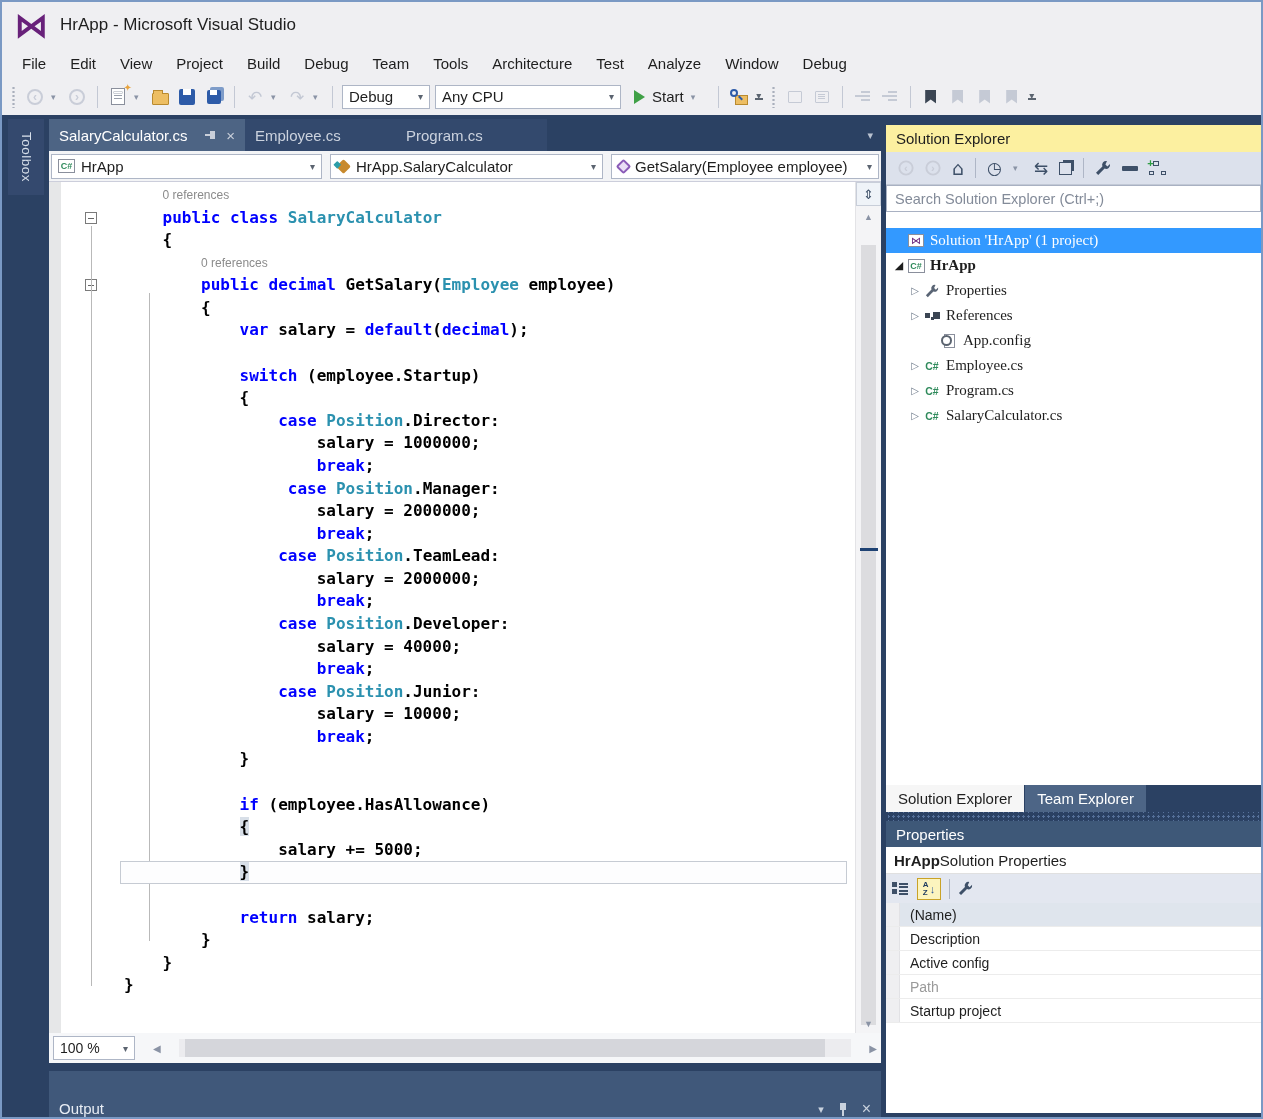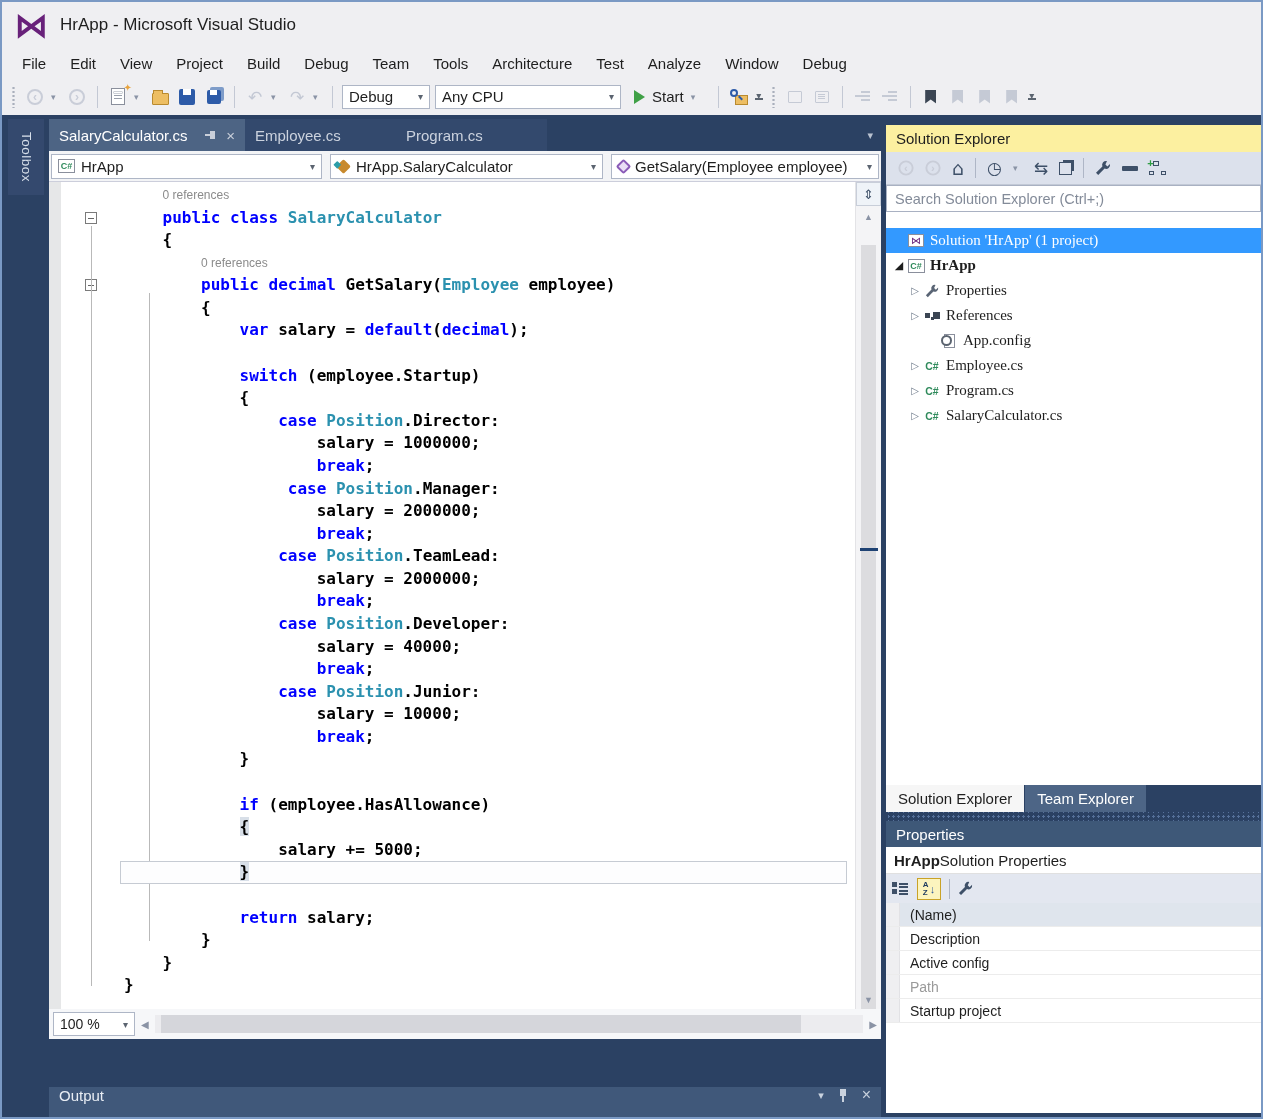--- a/index.html
+++ b/index.html
@@ -82,28 +82,28 @@
   .tk-k{ color:#0000FF; } .tk-t{ color:#2B91AF; } .tk-p{ color:#000; }
   .tk-bh{ background:#D8DFE8; }
   
   .vscroll{ position:absolute; right:0; top:0; bottom:0; width:26px; background:#F4F4F6; border-left:1px solid #E3E3E6; }
   .split-box{ height:24px; background:#EFF3F8; border:1px solid #C8CED9; display:flex; align-items:center; justify-content:center; font-size:13px; color:#3E5068; font-family:"DejaVu Sans",sans-serif; }
   .vs-up{ text-align:center; color:#8A93A5; font-size:9px; padding-top:6px; }
   .vs-thumb{ position:absolute; left:5px; right:5px; top:63px; height:780px; background:#DCDCDF; }
   .caret-mark{ position:absolute; left:4px; width:18px; height:3px; top:366px; background:#1E4273; z-index:2; }
   .vs-down{ position:absolute; bottom:4px; width:100%; text-align:center; color:#8A93A5; font-size:9px; }
   
-  .hscroll{ height:30px; background:#F6F7F9; display:flex; align-items:center; padding:0 4px; gap:6px; }
+  .hscroll{ height:30px; background:#F6F7F9; display:flex; align-items:center; padding:0 4px; gap:18px; }
   .zoom-combo{ width:82px; height:24px; background:#fff; border:1px solid #AEB6C6; display:flex; align-items:center; padding:0 6px; font-size:14px; }
   .zoom-combo .arrow{ margin-left:auto; color:#5B6470; font-size:10px; }
   .h-arrow{ color:#8A93A5; font-size:10px; }
   .h-track{ flex:1; height:18px; background:#ECECEF; position:relative; }
   .h-thumb{ position:absolute; left:6px; top:0; height:18px; width:640px; background:#D5D6DB; }
   .shell-gap{ height:8px; }
-  .output-bar{ height:30px; background:#40587A; display:flex; align-items:flex-start; padding:0 10px;margin-top:40px; }
+  .output-bar{ height:46px; background:#40587A; display:flex; align-items:flex-end; padding:0 10px; }
   .output-title{ color:#E8EDF4; font-size:15px; }
   .output-icons{ margin-left:auto; display:flex; align-items:center; gap:14px; color:#C9D2DE; }
   .oi-chevron{ font-size:11px; }
   .oi-pin{ width:10px; height:13px; position:relative; }
   .oi-pin::before{ content:""; position:absolute; top:0; left:2px; width:6px; height:7px; background:#C9D2DE; }
   .oi-pin::after{ content:""; position:absolute; top:7px; left:4.5px; width:1.5px; height:6px; background:#C9D2DE; }
   .oi-close{ font-size:16px; line-height:16px; }
   
   .vsplit{ width:5px; }
   .right-panel{ width:375px; display:flex; flex-direction:column; padding-top:10px; padding-bottom:4px; }

